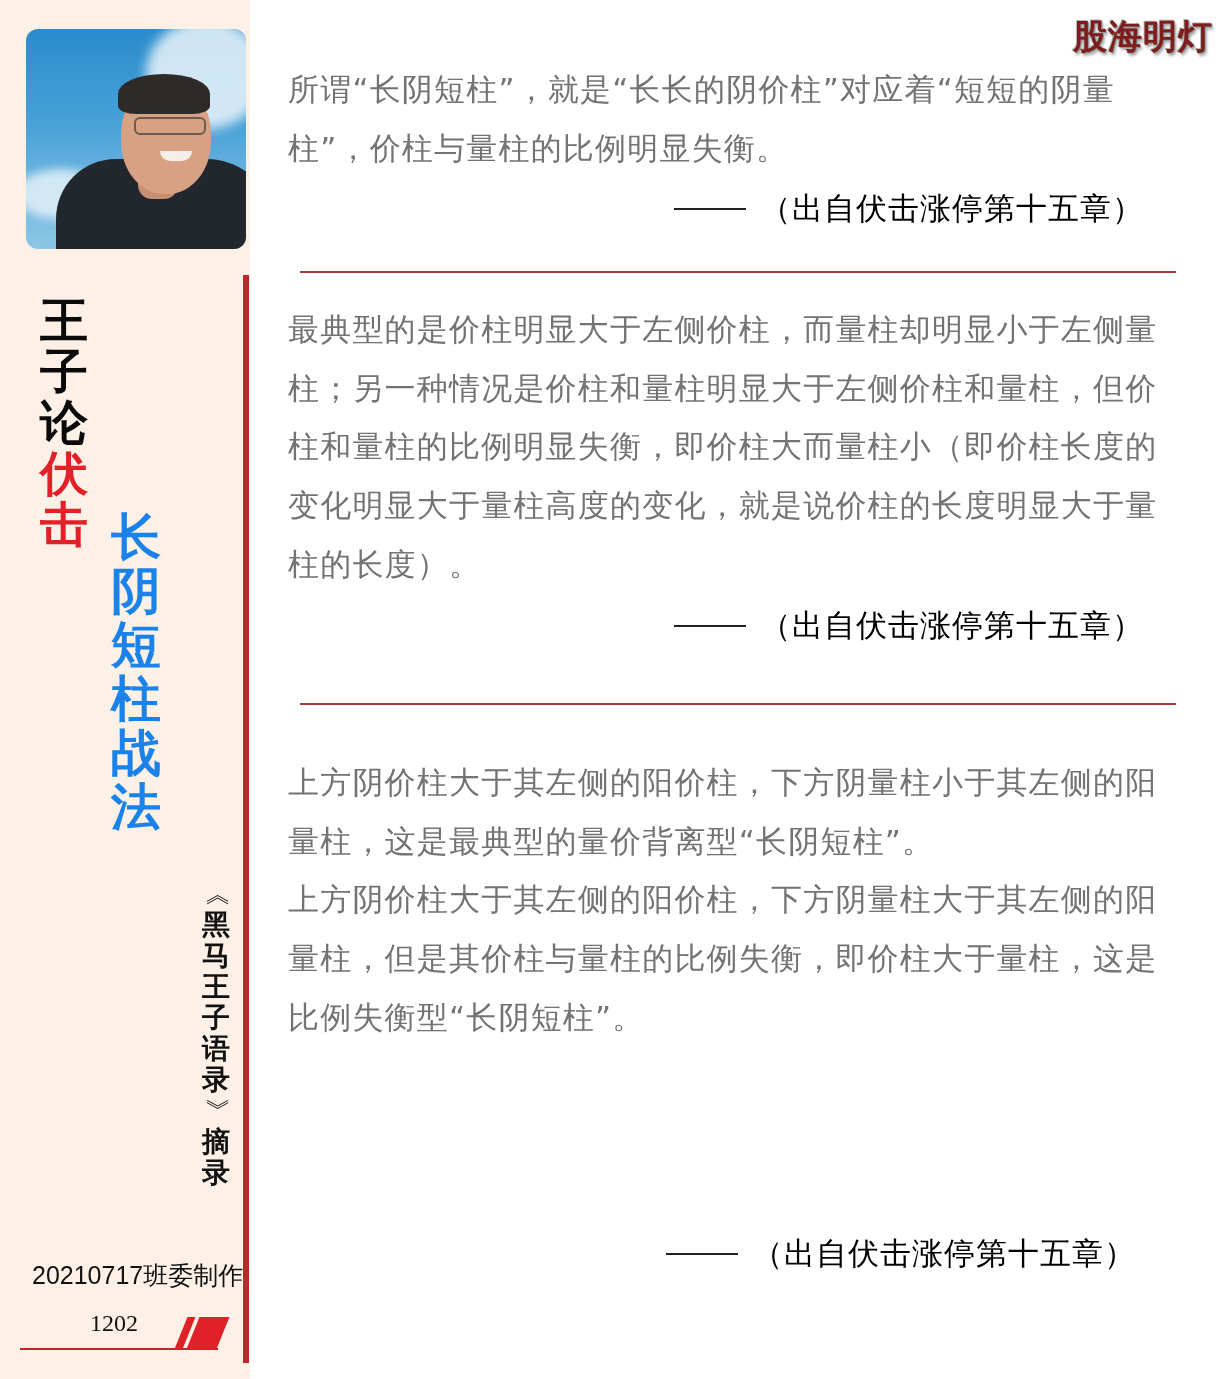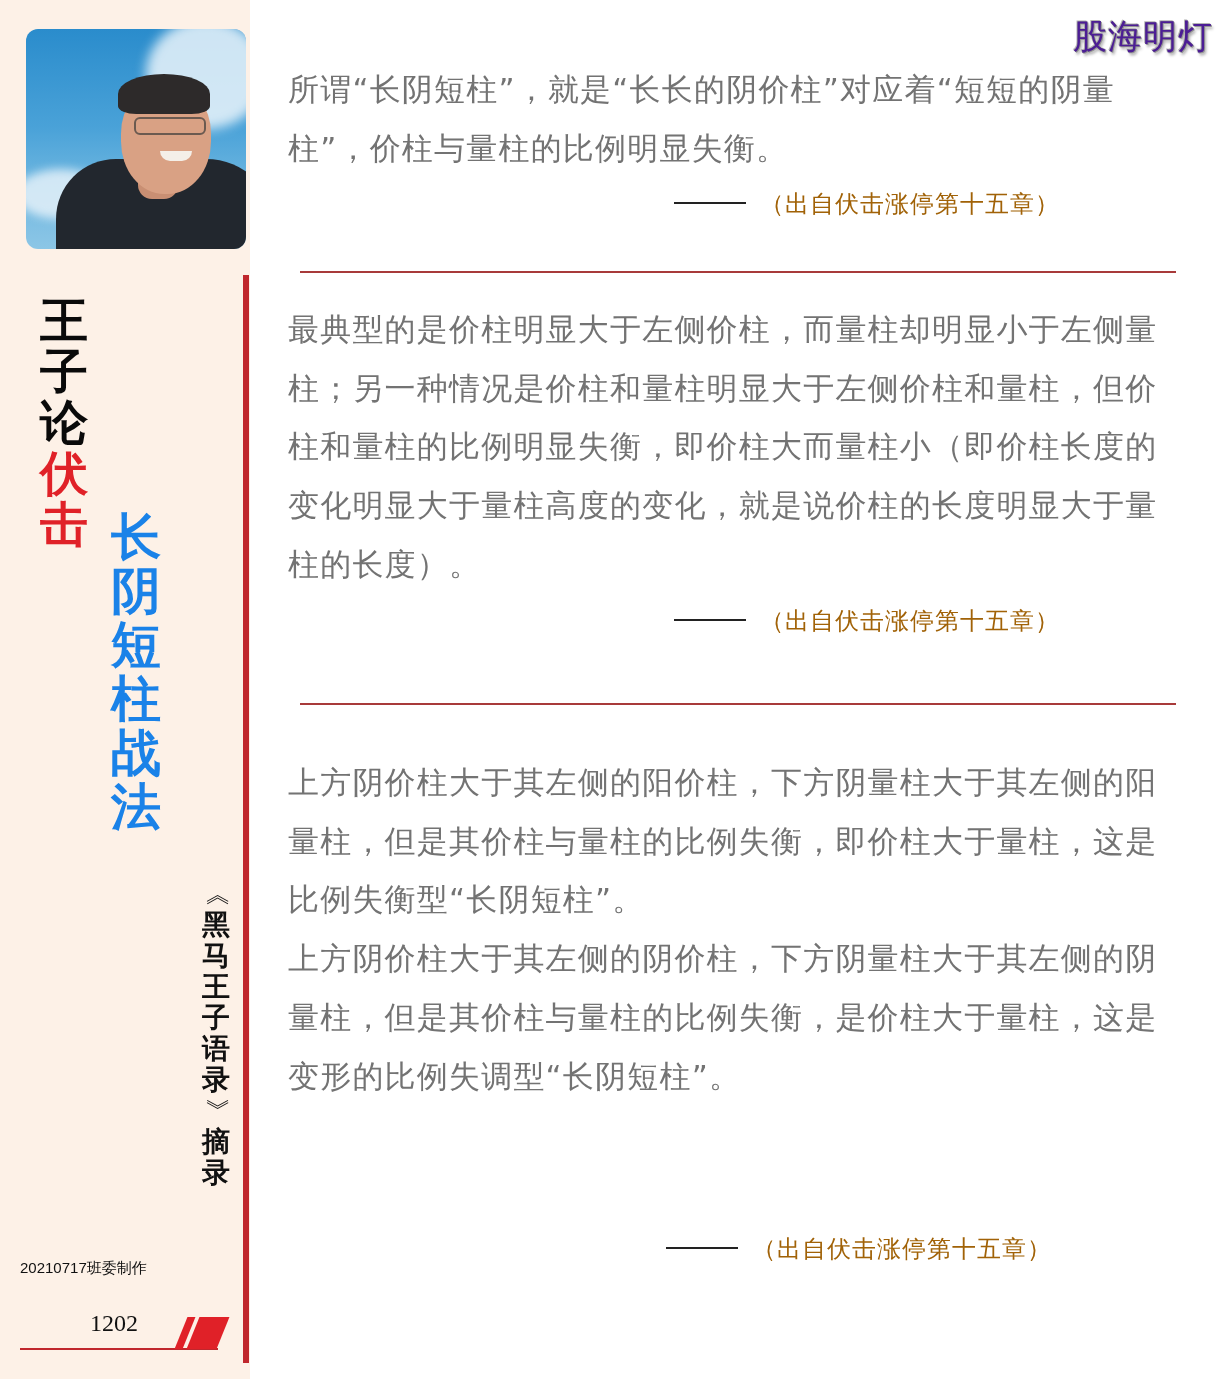--- a/index.html
+++ b/index.html
@@ -49,55 +49,55 @@
 
     .vsource {
       position: absolute; left: 196px; top: 878px; width: 40px;
       font-family: "DejaVu Serif", "Liberation Serif", serif; font-weight: bold;
       font-size: 28px; line-height: 31px; color: #111; text-align: center;
     }
     .vsource span { display: block; }
     .vsource .bracket { transform: rotate(90deg); font-weight: normal; font-size: 24px; }
 
     .maker {
-      position: absolute; left: 20px; top: 1259px; font-size: 15px; color: #111;
+      position: absolute; left: 32px; top: 1259px; font-size: 25px; color: #111;
       font-family: "Liberation Sans", "DejaVu Sans", sans-serif;
     }
     .page-num {
       position: absolute; left: 90px; top: 1310px; font-size: 24px;
       font-family: "Liberation Serif", "DejaVu Serif", serif; color: #111;
     }
     .page-underline {
       position: absolute; left: 20px; top: 1348px; width: 198px; height: 2px; background: #c0272d;
     }
     .stripe {
       position: absolute; top: 1317px; height: 32px; background: #e02128; transform: skewX(-22deg);
     }
     .stripe.s1 { left: 181px; width: 8px; }
     .stripe.s2 { left: 193px; width: 30px; }
 
     
     .watermark {
       position: absolute; right: 12px; top: 14px;
-      font-size: 34px; font-weight: normal; letter-spacing: 1px;
-      color: #4c1d95;
+      font-size: 34px; font-weight: bold; letter-spacing: 1px;
+      color: #7f1d1d;
       text-shadow: 0 0 1px #777, 1px 1px 0 #999, -1px -1px 0 #bbb, 2px 3px 3px rgba(0,0,0,0.35);
       font-family: "DejaVu Sans", "Liberation Sans", sans-serif;
     }
 
     
     .main { position: absolute; left: 288px; top: 0; width: 900px; }
     .para {
       position: absolute; left: 0; width: 900px;
       font-size: 31px; line-height: 58.7px; letter-spacing: 1.2px; color: #737373;
       font-family: "DejaVu Sans", "Liberation Sans", sans-serif;
     }
     .para p { margin: 0; }
     .cite {
-      position: absolute; font-size: 24px; color: #a16207; white-space: nowrap;
+      position: absolute; font-size: 31px; color: #000000; white-space: nowrap;
       font-family: "DejaVu Sans", "Liberation Sans", sans-serif; letter-spacing: 1px;
     }
     .cite .dash { display: inline-block; width: 72px; height: 2px; background: #222; vertical-align: middle; margin-right: 14px; position: relative; top: -2px; }
     .divider {
       position: absolute; left: 300px; width: 876px; height: 2px; background: #a83a3a;
     }
   </style>
 </head>
 <body>
 
@@ -163,22 +163,22 @@
   </div>
 
   <div class="para" style="top:300px;">
     <p>最典型的是价柱明显大于左侧价柱，而量柱却明显小于左侧量柱；另一种情况是价柱和量柱明显大于左侧价柱和量柱，但价柱和量柱的比例明显失衡，即价柱大而量柱小（即价柱长度的变化明显大于量柱高度的变化，就是说价柱的长度明显大于量柱的长度）。</p>
   </div>
   <div class="cite" style="left:386px; top:605px;">
     <span class="dash"></span><span>（出自伏击涨停第十五章）</span>
   </div>
 
   <div class="para" style="top:753px;">
+    <p>上方阴价柱大于其左侧的阳价柱，下方阴量柱小于其左侧的阳量柱，这是最典型的量价背离型“长阴短柱”。</p>
     <p>上方阴价柱大于其左侧的阳价柱，下方阴量柱大于其左侧的阳量柱，但是其价柱与量柱的比例失衡，即价柱大于量柱，这是比例失衡型“长阴短柱”。</p>
-    <p>上方阴价柱大于其左侧的阴价柱，下方阴量柱大于其左侧的阴量柱，但是其价柱与量柱的比例失衡，是价柱大于量柱，这是变形的比例失调型“长阴短柱”。</p>
   </div>
   <div class="cite" style="left:378px; top:1233px;">
     <span class="dash"></span><span>（出自伏击涨停第十五章）</span>
   </div>
 </div>
 
 <div class="divider" style="top:271px;"></div>
 <div class="divider" style="top:703px;"></div>
 
 </body></html>

